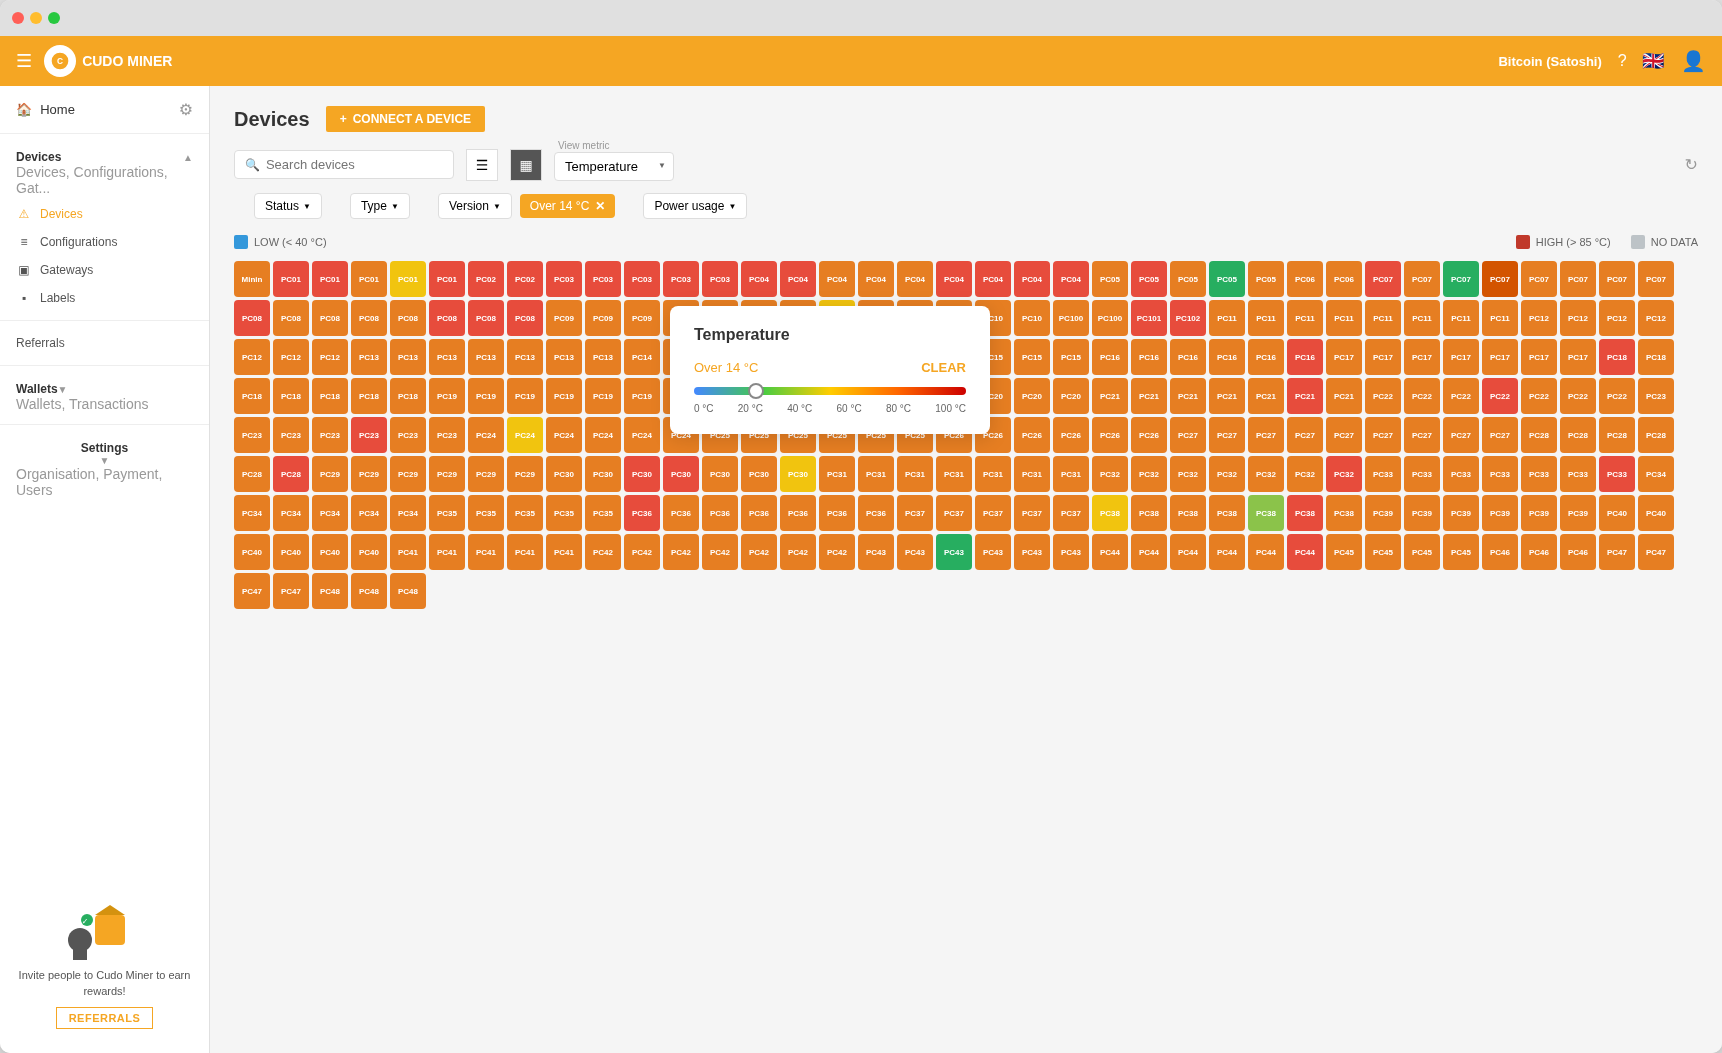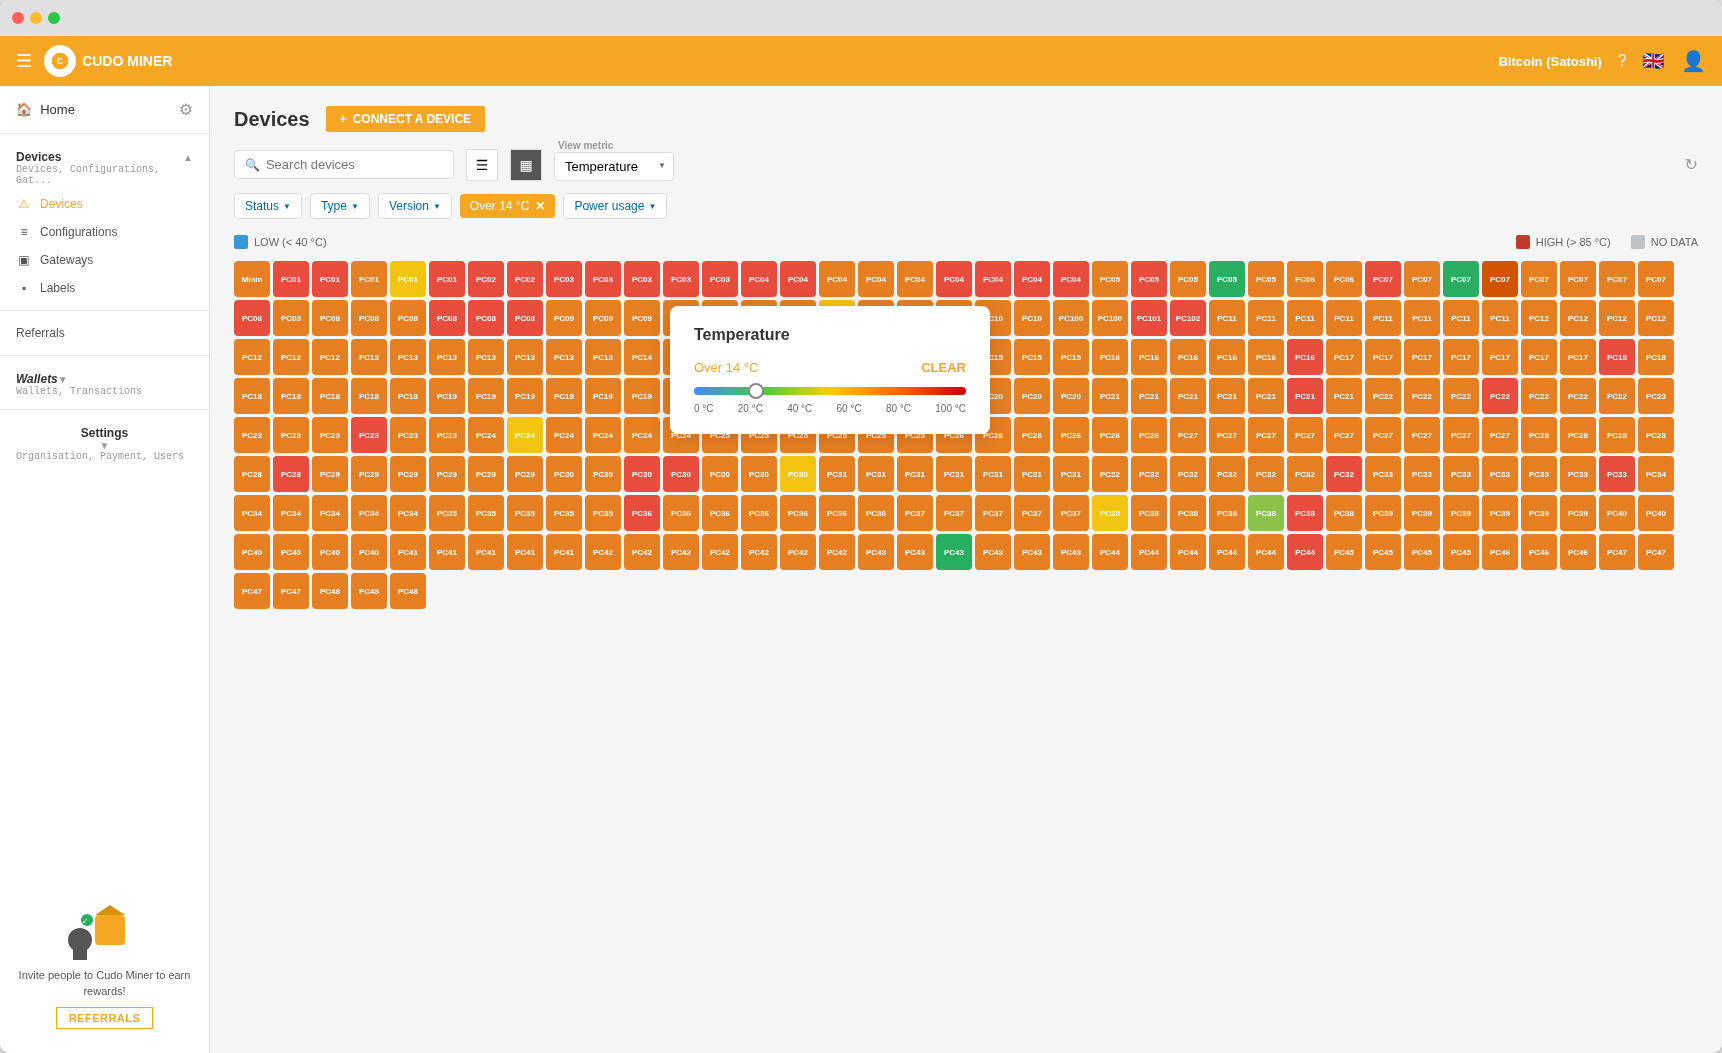--- a/index.html
+++ b/index.html
@@ -26,21 +26,21 @@
     .user-icon { font-size: 20px; cursor: pointer; }
     .help-icon { font-size: 16px; cursor: pointer; }
 
     
     .layout { display: flex; height: calc(1053px - 86px); }
 
     
     .sidebar { width: 210px; background: white; border-right: 1px solid #e0e0e0; display: flex; flex-direction: column; padding: 8px 0; }
     .sidebar-home { display: flex; align-items: center; gap: 8px; padding: 8px 16px; cursor: pointer; color: #333; font-size: 13px; }
     .sidebar-group-label { font-weight: 600; font-size: 12px; color: #333; cursor: pointer; }
-    .sidebar-group-sub { font-size: 10px; color: #999; font-family: Liberation Mono, monospace; }
+    .sidebar-group-sub { font-size: 14px; color: #999; }
     .sidebar-group-header { padding: 8px 16px 4px; }
     .sidebar-item { display: flex; align-items: center; gap: 8px; padding: 7px 16px; cursor: pointer; color: #555; font-size: 12px; }
     .sidebar-item.active { color: #f5a623; }
     .sidebar-item .item-icon { width: 16px; text-align: center; }
     .sidebar-divider { border: none; border-top: 1px solid #eee; margin: 8px 0; }
     .sidebar-referral { margin-top: auto; padding: 16px; text-align: center; }
     .referral-illustration { width: 80px; height: 60px; margin: 0 auto 8px; }
     .referral-text { font-size: 11px; color: #555; margin-bottom: 8px; line-height: 1.4; }
     .referral-btn { border: 1px solid #f5a623; color: #f5a623; background: white; padding: 4px 12px; font-size: 11px; cursor: pointer; font-weight: bold; letter-spacing: 0.5px; }
     .collapse-arrow { font-size: 10px; color: #999; cursor: pointer; }
@@ -59,21 +59,21 @@
     .search-box input { border: none; outline: none; font-size: 13px; color: #999; width: 100%; background: transparent; }
     .view-btn { width: 32px; height: 32px; background: white; border: 1px solid #ddd; display: flex; align-items: center; justify-content: center; cursor: pointer; font-size: 14px; }
     .view-btn.active { background: #555; color: white; }
     .metric-wrapper { position: relative; }
     .metric-wrapper::after { content: '▼'; position: absolute; right: 8px; top: 50%; transform: translateY(-50%); font-size: 8px; color: #666; pointer-events: none; }
     .metric-field { border: 1px solid #ddd; background: white; padding: 6px 28px 6px 10px; font-size: 13px; cursor: pointer; border-radius: 4px; min-width: 120px; position: relative; }
     .refresh-btn { margin-left: auto; color: #999; cursor: pointer; font-size: 16px; }
 
     
     .filters { display: flex; align-items: center; gap: 8px; margin-bottom: 16px; }
-    .filter-btn { border: 1px solid #ddd; background: white; padding: 5px 10px; font-size: 12px; cursor: pointer; display: flex; align-items: center; gap: 4px; border-radius: 4px; color: #0369a1; }
+    .filter-btn { border: 1px solid #ddd; background: white; padding: 5px 10px; font-size: 12px; cursor: pointer; display: flex; align-items: center; gap: 4px; border-radius: 4px; color: #000000; margin-left: 20px; }
     .filter-btn .arrow { font-size: 8px; }
     .filter-active { background: #f5a623; color: white; border-color: #f5a623; border-radius: 4px; padding: 5px 10px; font-size: 12px; display: flex; align-items: center; gap: 6px; }
     .filter-active .close-x { cursor: pointer; font-weight: bold; }
 
     
     .legend { display: flex; align-items: center; gap: 20px; margin-bottom: 12px; justify-content: space-between; }
     .legend-item { display: flex; align-items: center; gap: 6px; font-size: 11px; color: #666; text-align: center; }
     .legend-color { width: 14px; height: 14px; border-radius: 2px; }
 
     
@@ -169,21 +169,21 @@
 
       <hr class="sidebar-divider">
 
       <div class="sidebar-item">
         <span>Referrals</span>
       </div>
 
       <hr class="sidebar-divider">
 
       <div class="sidebar-group-header">
-        <div style="display:flex; justify-content:flex-start; align-items:center;font-style:italic;">
+        <div style="display:flex; justify-content:flex-start; align-items:center;">
           <span class="sidebar-group-label">Wallets</span>
           <span class="collapse-arrow">▼</span>
         </div>
         <div class="sidebar-group-sub">Wallets, Transactions</div>
       </div>
 
       <hr class="sidebar-divider">
 
       <div class="sidebar-group-header">
         <div style="display:flex; justify-content:space-between; align-items:center;flex-direction:column;">
@@ -220,21 +220,21 @@
       </div>
 
       <div class="toolbar">
         <div class="search-box">
           <span style="color:#ccc;">🔍</span>
           <input type="text" placeholder="Search devices" style="">
         </div>
         <div class="view-btn">☰</div>
         <div class="view-btn active">▦</div>
         <div class="metric-wrapper" style="position:relative;">
-          <label style="font-size:10px; color:#999; position:absolute; top:-8px; left:4px; white-space:nowrap;font-weight:bold;">View metric</label>
+          <label style="font-size:10px; color:#999; position:absolute; top:-8px; left:4px; white-space:nowrap;">View metric</label>
           <select class="metric-field" style="border:1px solid #ddd; background:white; padding:6px 28px 6px 10px; font-size:13px; border-radius:4px; min-width:120px; appearance:none; cursor:pointer; margin-top:4px;">
             <option>Temperature</option>
           </select>
         </div>
         <span class="refresh-btn" style="margin-left:auto; color:#999; font-size:16px; cursor:pointer;">↻</span>
       </div>
 
       <div class="filters">
         <button class="filter-btn">
           <span>Status</span>

